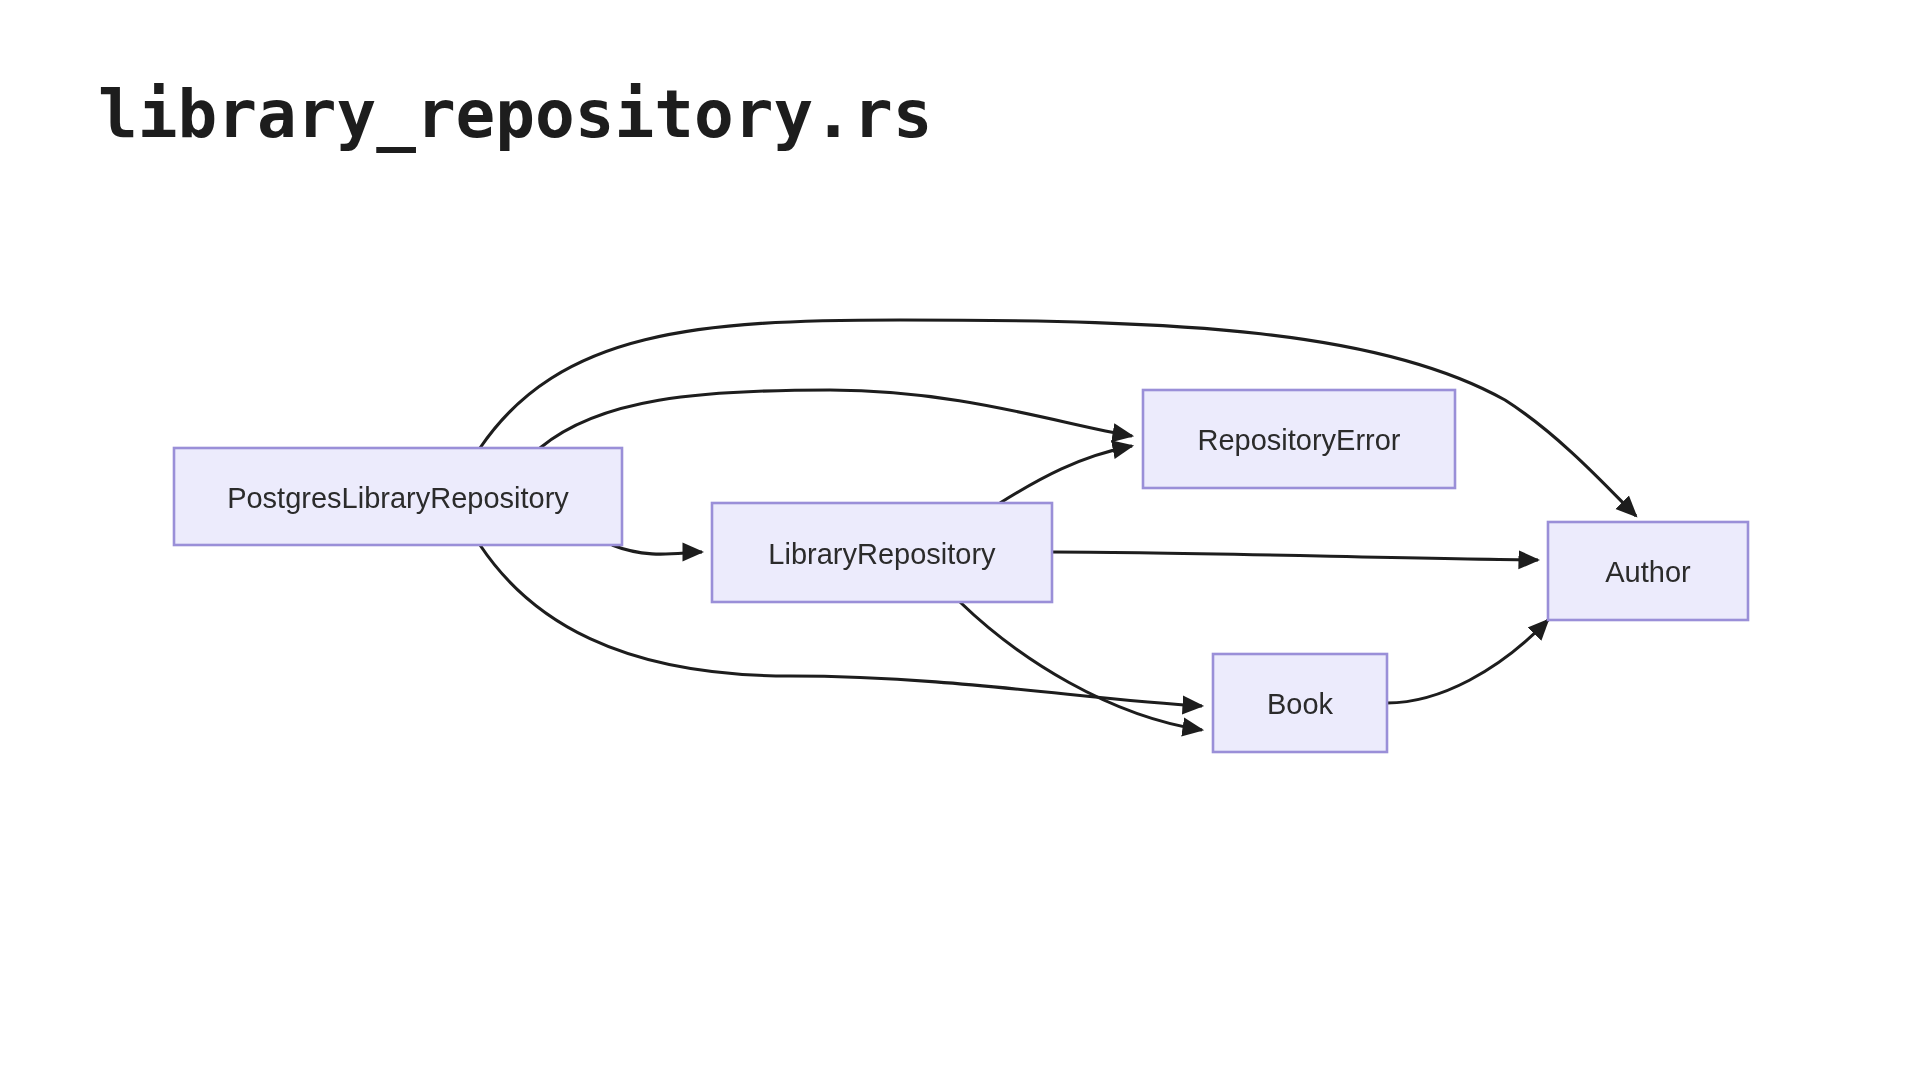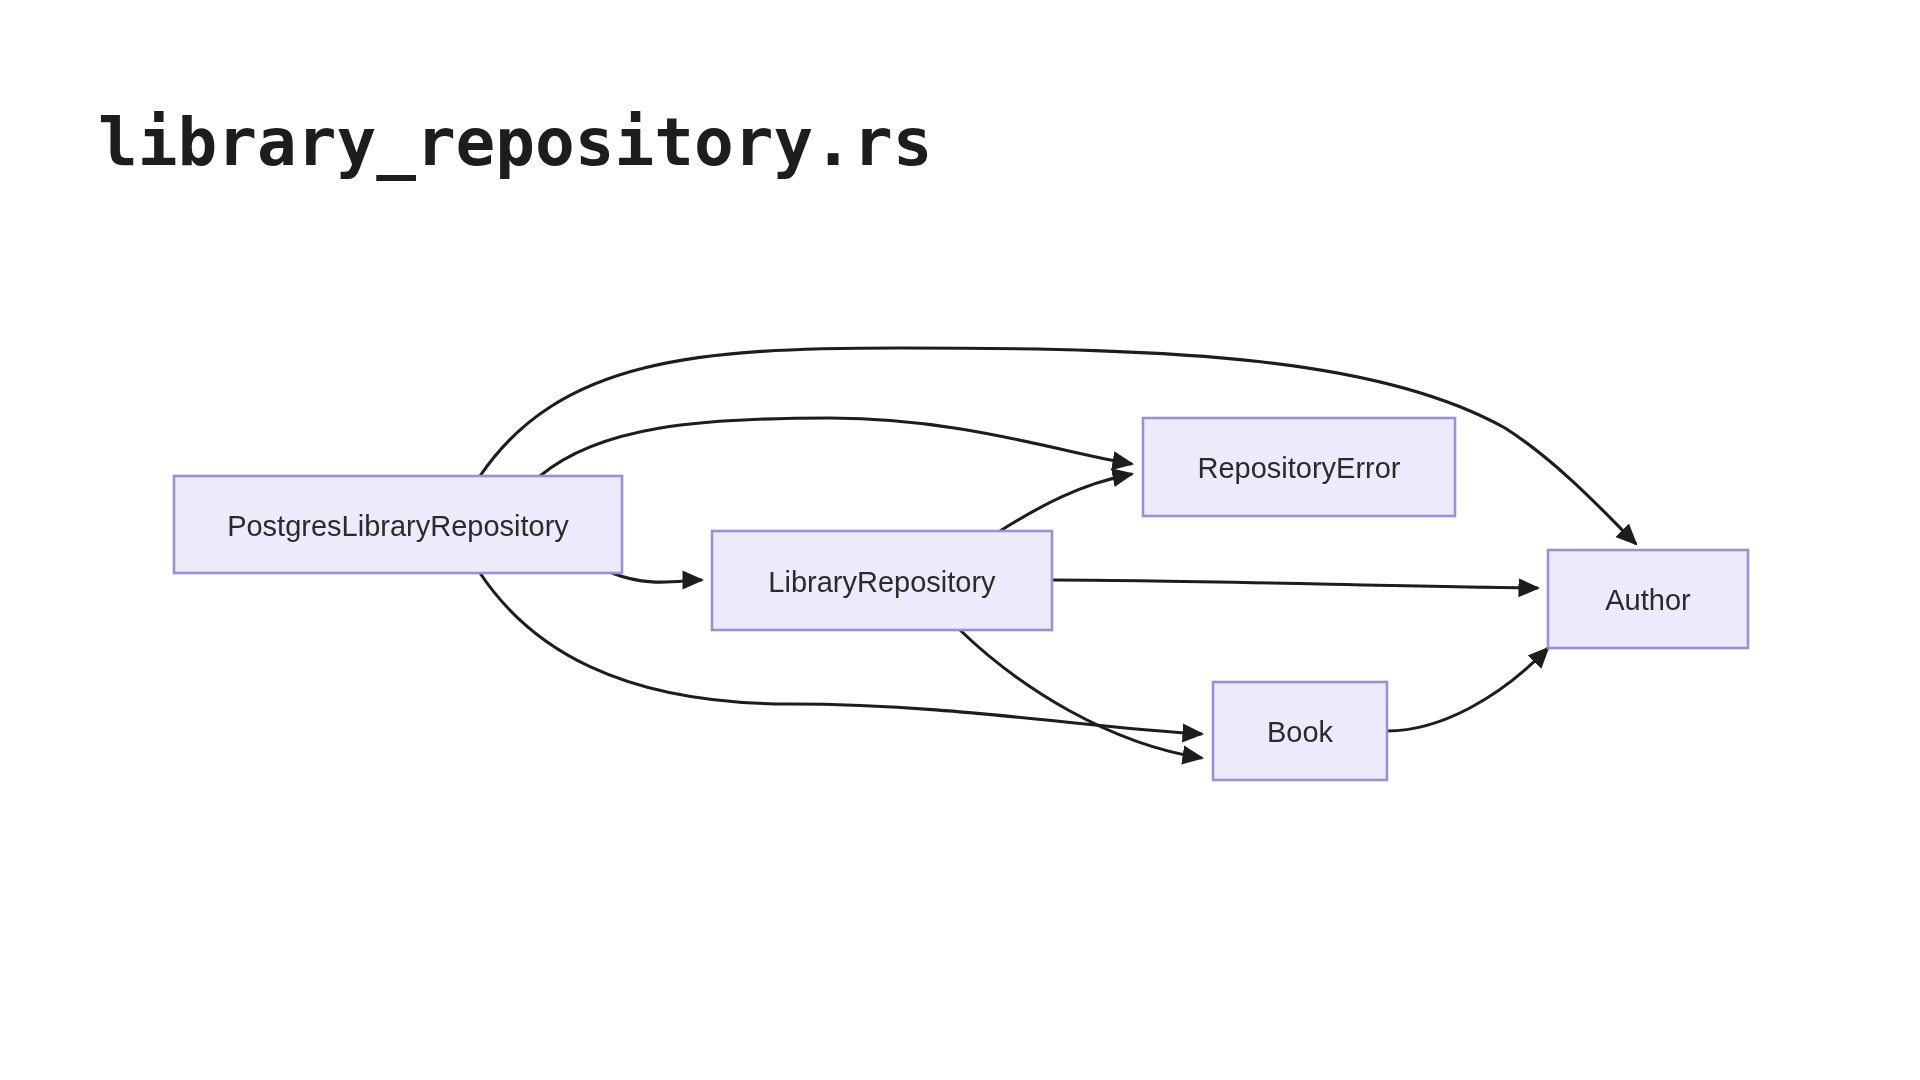--- a/index.html
+++ b/index.html
@@ -10,21 +10,20 @@
     width: 1920px;
     height: 1080px;
     overflow: hidden;
   }
   #page {
     position: relative;
     width: 1920px;
     height: 936px;
     background: #ffffff;
     font-family: "Liberation Sans", sans-serif;
-    margin-top: 28px;
   }
   #diagram-title {
     position: absolute;
     left: 98px;
     top: 82px;
     font-family: "DejaVu Sans Mono", "Liberation Mono", monospace;
     font-weight: bold;
     font-size: 66px;
     letter-spacing: 0px;
     color: #1d1d1d;

